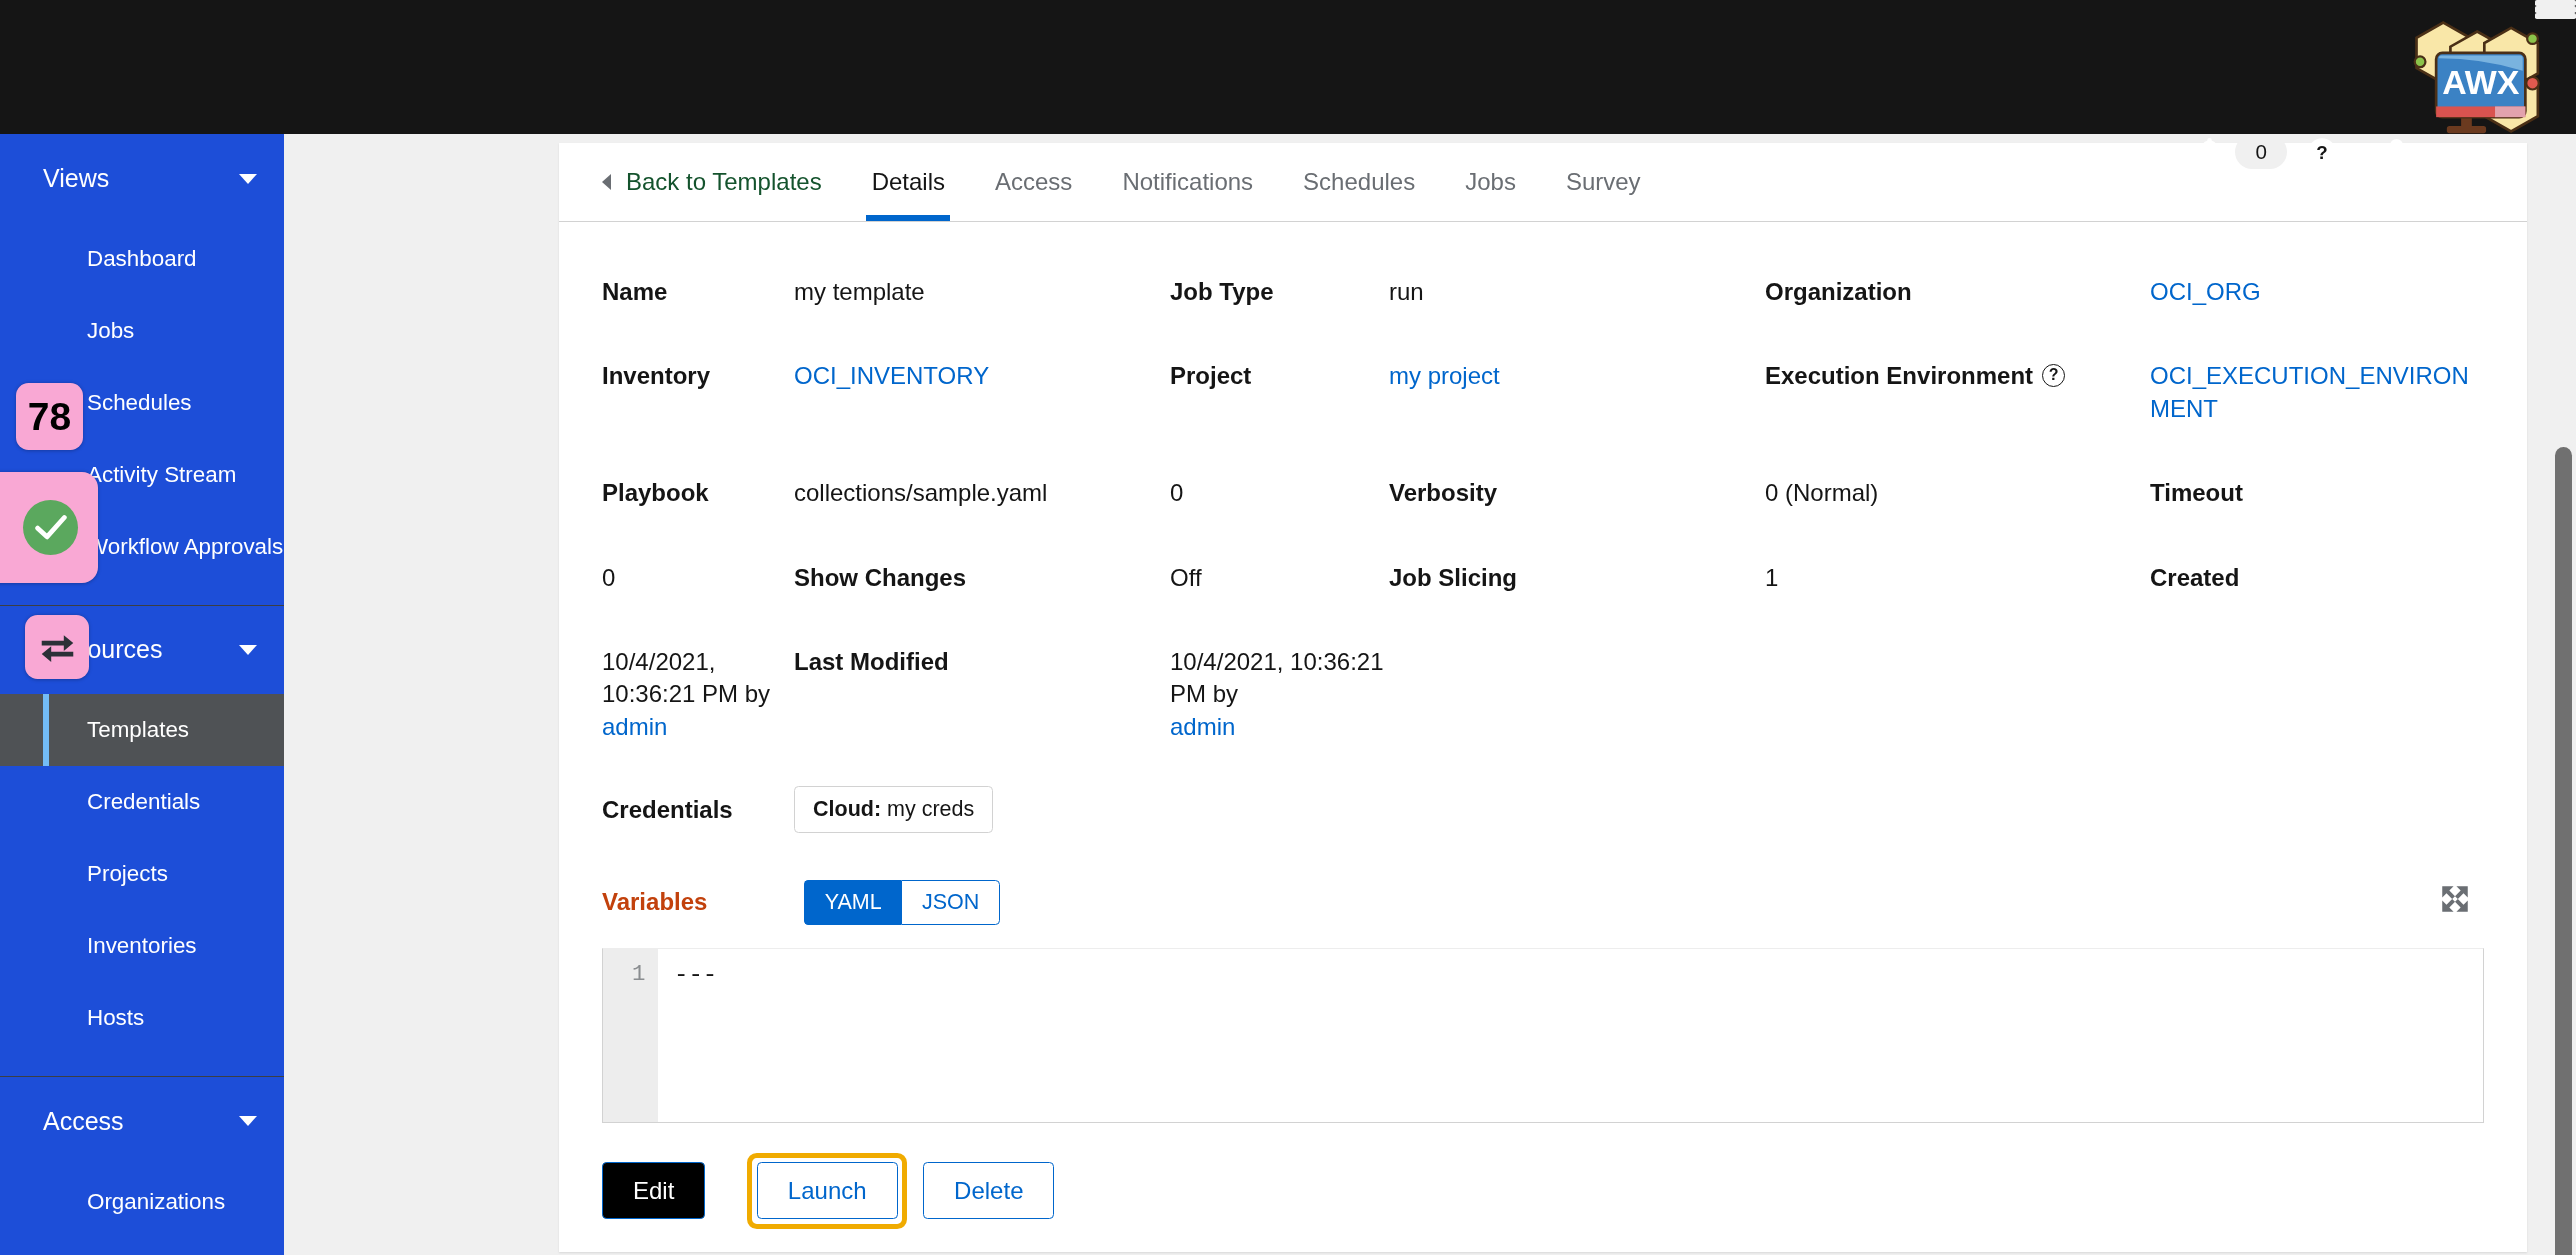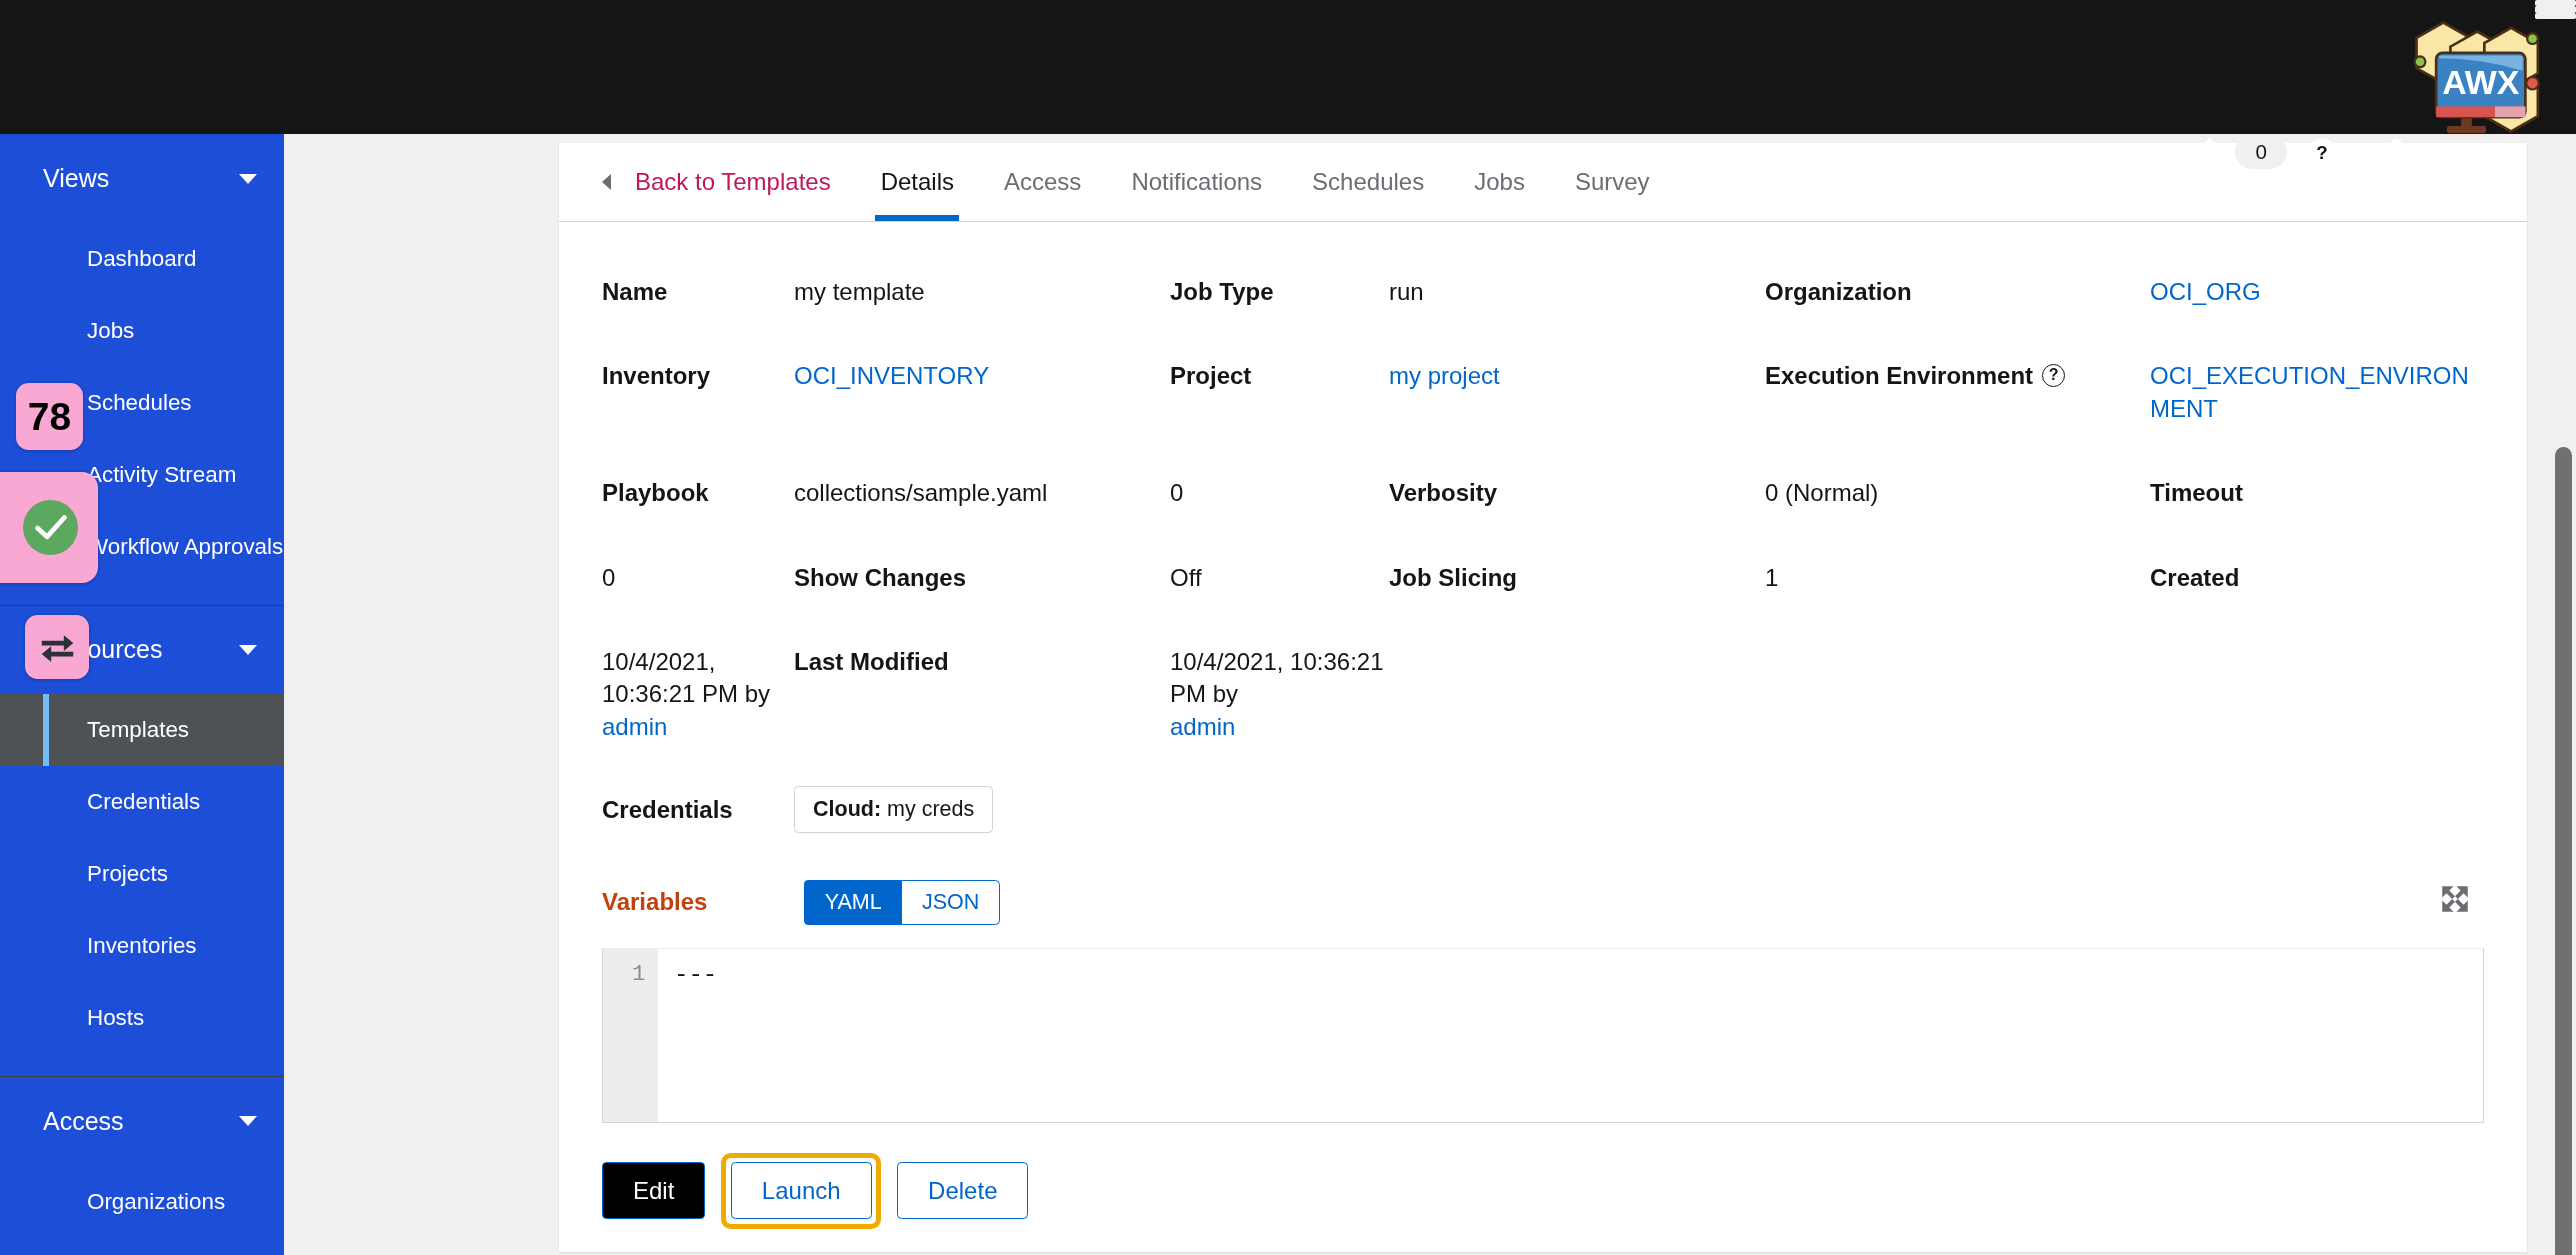--- a/index.html
+++ b/index.html
@@ -144,21 +144,21 @@
     height: 79px; display: flex; align-items: stretch;
     border-bottom: 0.9px solid #d2d2d2;
     padding-left: 43px;
   }
   .tab {
     display: flex; align-items: center;
     padding: 0 25px;
     font-size: 24px; color: #6a6e73;
     cursor: pointer; position: relative;
   }
-  .tab.back { color: #be185d; padding-left: 0; gap: 24px; }
+  .tab.back { color: #14532d; padding-left: 0; gap: 15px; }
   .tab .arrow-l {
     width: 0; height: 0;
     border-top: 8px solid transparent;
     border-bottom: 8px solid transparent;
     border-right: 9.8px solid #6a6e73;
   }
   .tab.active { color: #151515; font-weight: 400; }
   .tab.active::after {
     content: ""; position: absolute; left: 19.7px; right: 19.7px; bottom: 0;
     height: 6.3px; background: #06c;
@@ -265,20 +265,21 @@
     border-radius: 4.5px; cursor: pointer;
     border: 0.9px solid #06c;
   }
   .btn-primary { background: #000000; color: #fff; border-color: #06c; }
   .btn-secondary { background: #fff; color: #06c; }
   .highlight-ring {
     border: 5.4px solid #f0ab00;
     border-radius: 9.8px;
     padding: 4.5px;
     display: inline-flex;
+    margin-left: 26px;
   }
 
   
   .scrollbar-track {
     position: absolute; top: 134px; right: 0;
     width: 25px; height: 1122px;
     background: #f0f0f0;
   }
   .scrollbar-thumb {
     position: absolute; top: 313px; right: 3.6px;

